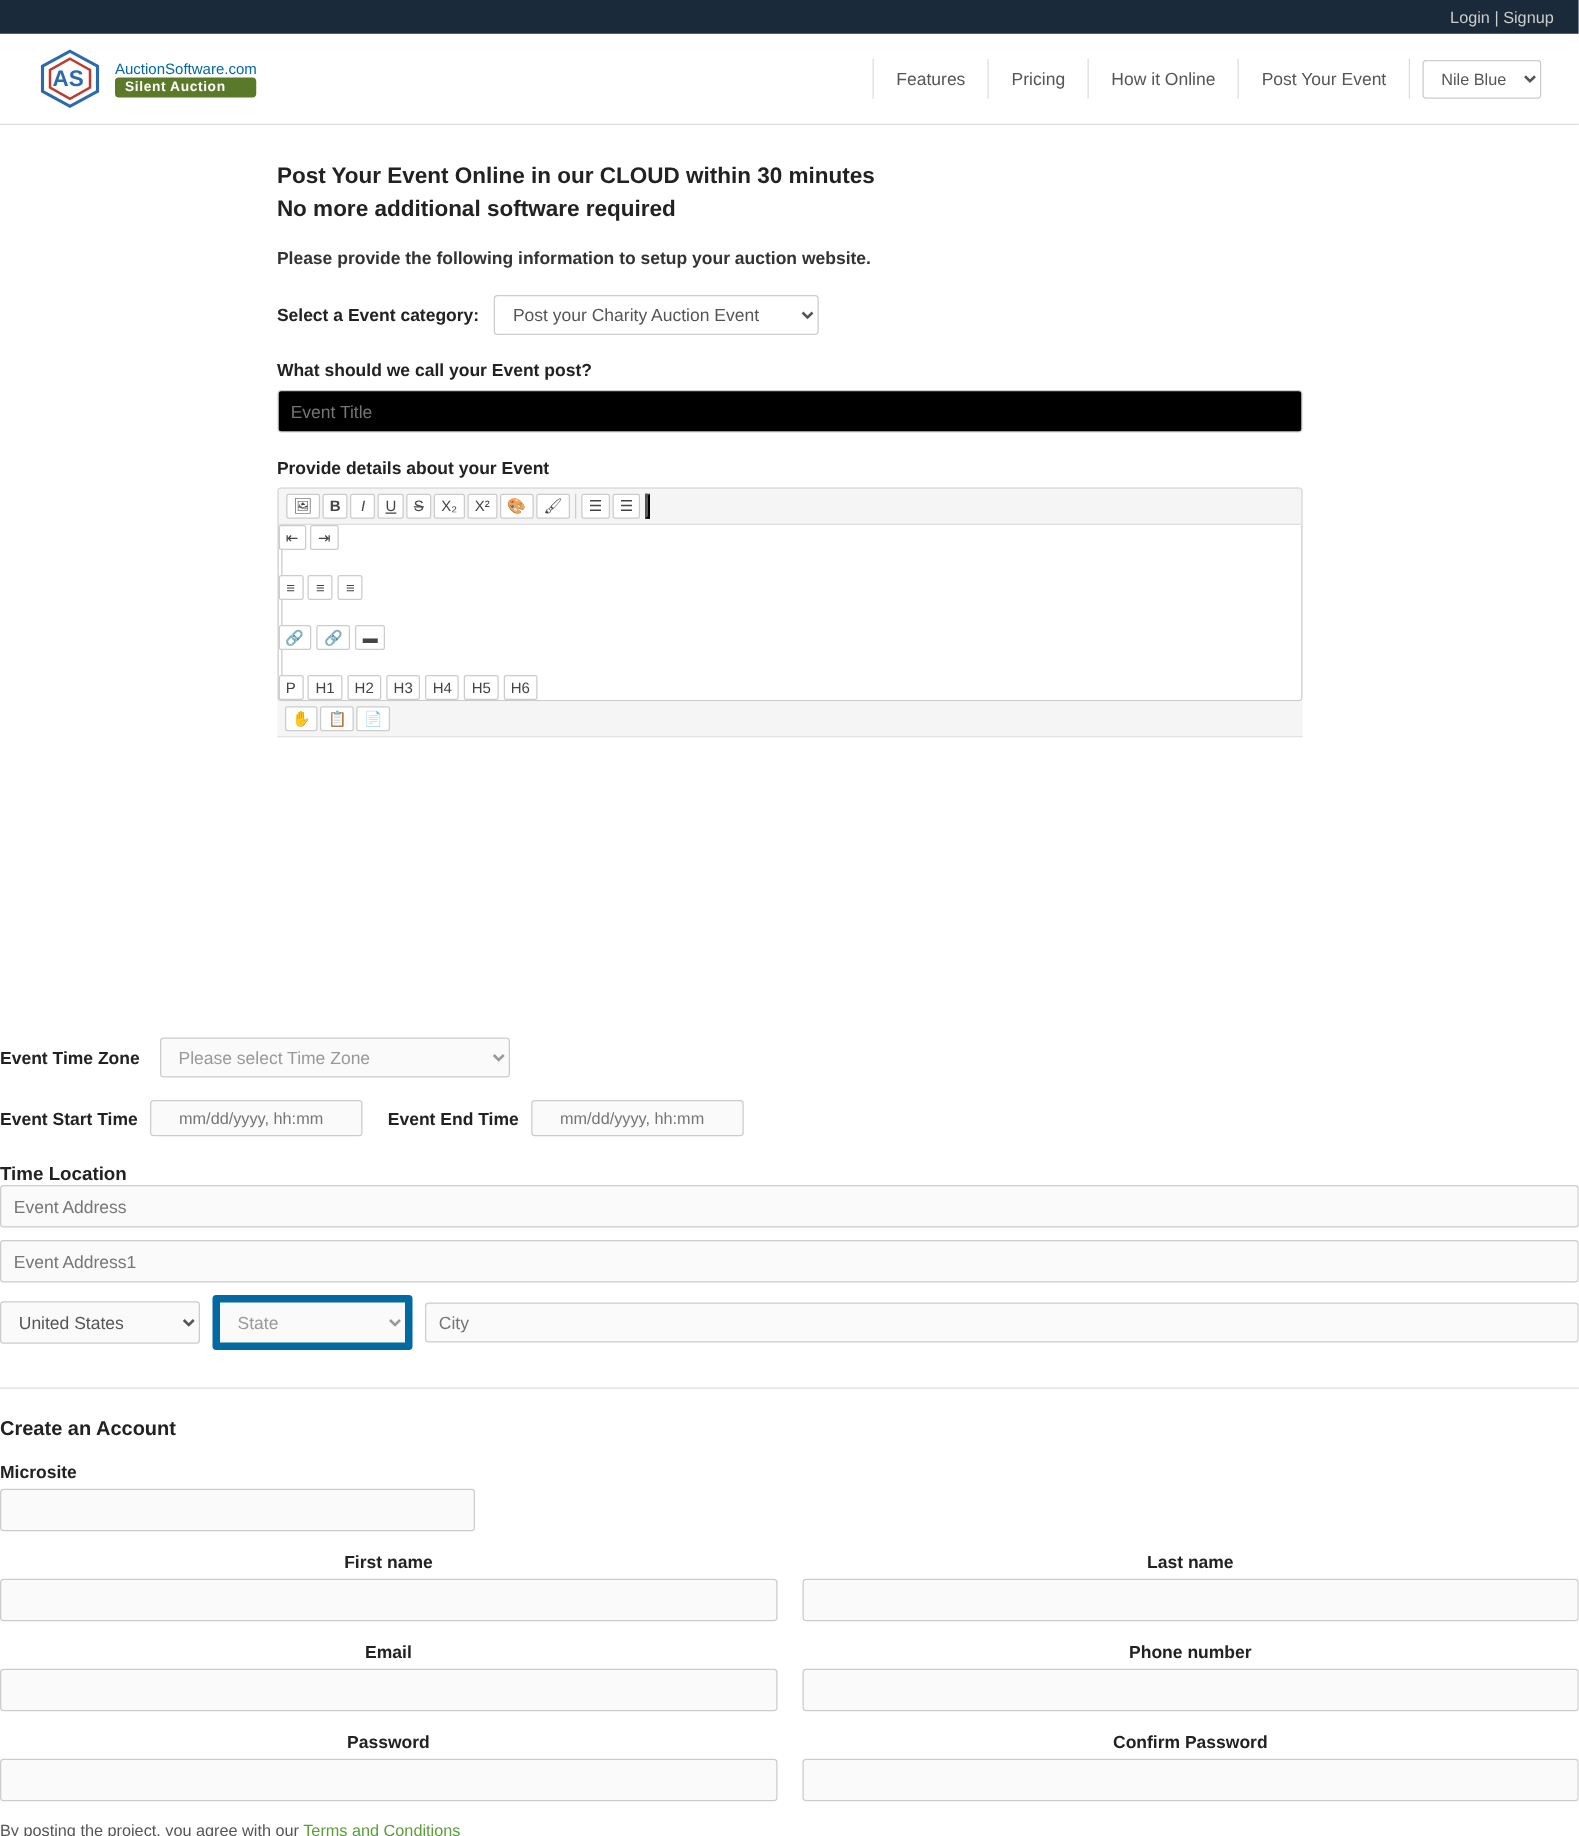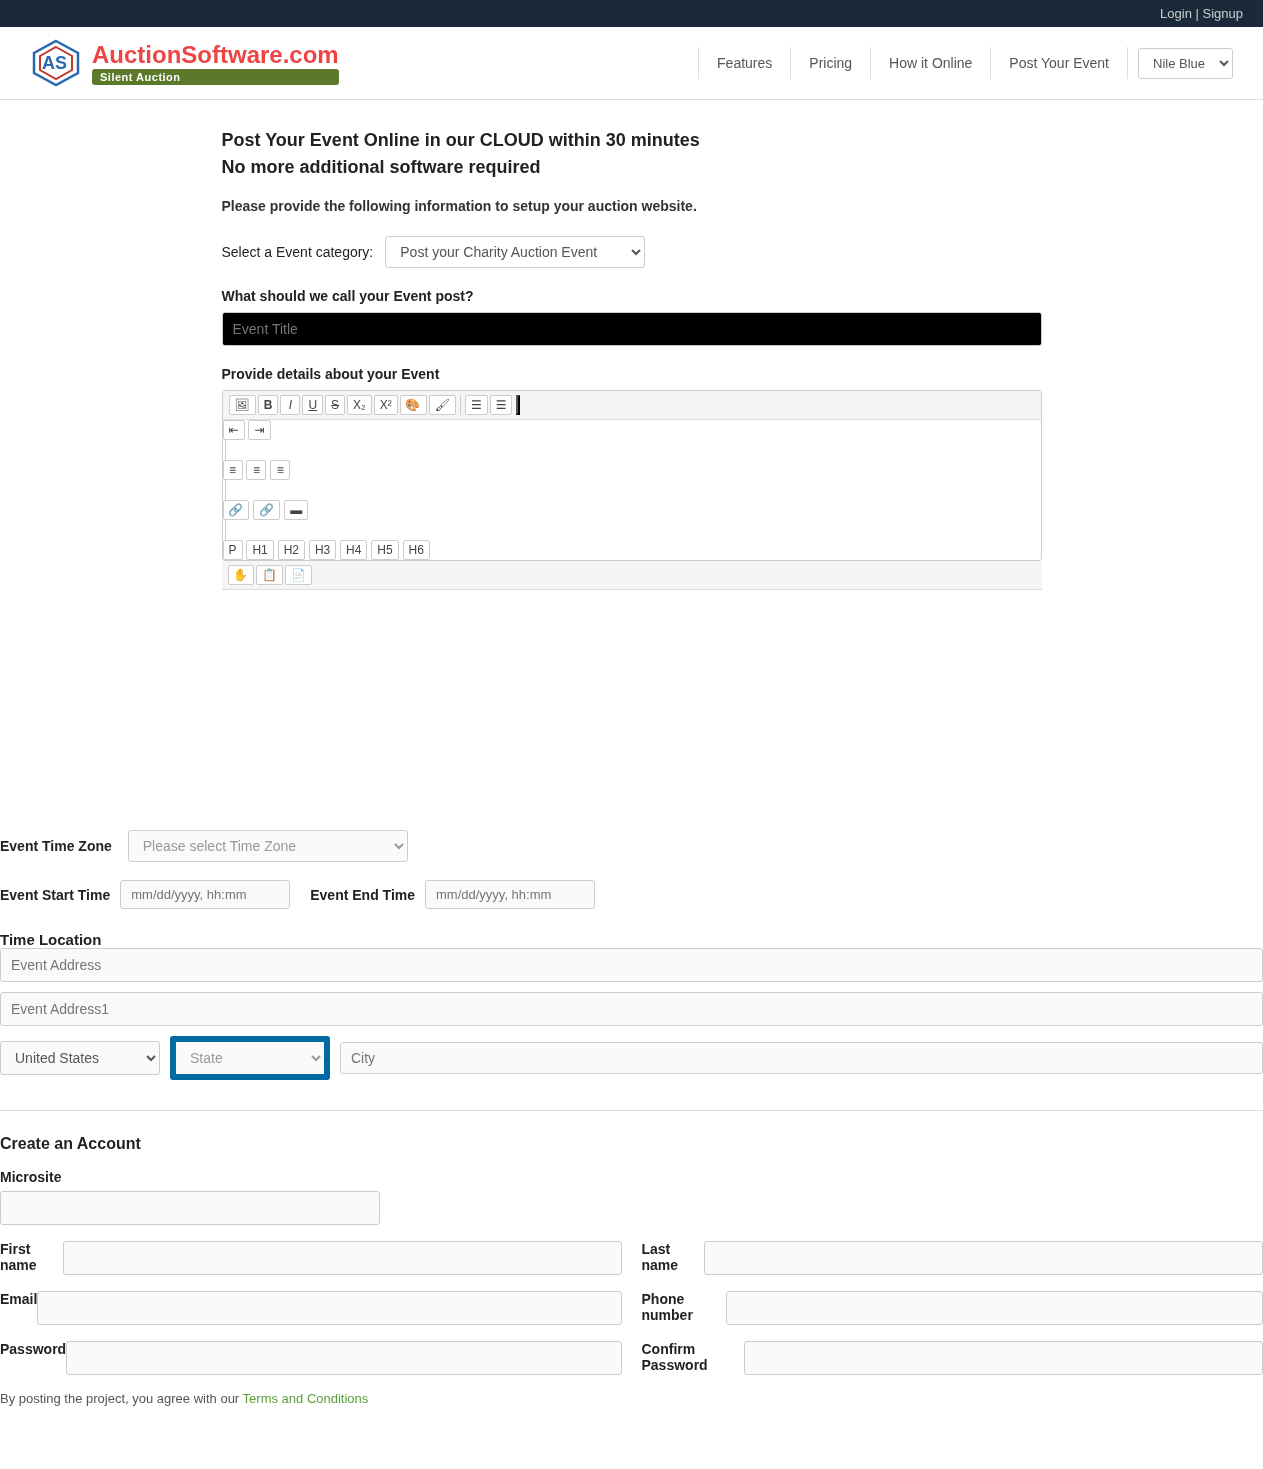--- a/index.html
+++ b/index.html
@@ -30,23 +30,23 @@
     }
     .logo-icon {
       width: 52px;
       height: 52px;
     }
     .logo-text {
       display: flex;
       flex-direction: column;
     }
     .logo-name {
-      font-size: 24px;
-      font-weight: bold;
-      color: #ef4444;
+      font-size: 12px;
+      font-weight: normal;
+      color: #0369a1;
     }
     .logo-badge {
       background: #5a7a2a;
       color: #fff;
       font-size: 11px;
       padding: 2px 8px;
       border-radius: 3px;
       font-weight: bold;
       letter-spacing: 0.5px;
     }
@@ -113,21 +113,21 @@
     }
 
     
     .category-row {
       display: flex;
       align-items: center;
       gap: 12px;
       margin-bottom: 20px;
     }
     .category-label {
-      font-weight: normal;
+      font-weight: bold;
       font-size: 14px;
       color: #222;
       white-space: nowrap;
     }
     .category-select {
       padding: 6px 30px 6px 10px;
       border: 1px solid #ccc;
       border-radius: 3px;
       font-size: 14px;
       color: #555;
@@ -223,21 +223,21 @@
       align-items: center;
       gap: 10px;
     }
     .time-label {
       font-weight: bold;
       font-size: 14px;
       color: #222;
       white-space: nowrap;
     }
     .datetime-input {
-      padding: 6px 10px;
+      padding: 6px 22px;
       border: 1px solid #ccc;
       border-radius: 3px;
       font-size: 13px;
       color: #999;
       background: #fafafa;
       width: 170px;
     }
 
     
     .section-title {
@@ -324,21 +324,22 @@
       background: #fafafa;
       margin-bottom: 16px;
     }
     .two-col {
       display: grid;
       grid-template-columns: 1fr 1fr;
       gap: 20px;
     }
     .field-group {
       display: flex;
-      flex-direction: row;
+      flex-direction: column;
+      align-items: center;
     }
 
     
     .terms-text {
       font-size: 13px;
       color: #555;
       margin-bottom: 16px;
     }
     .terms-link {
       color: #5a9e3a;

